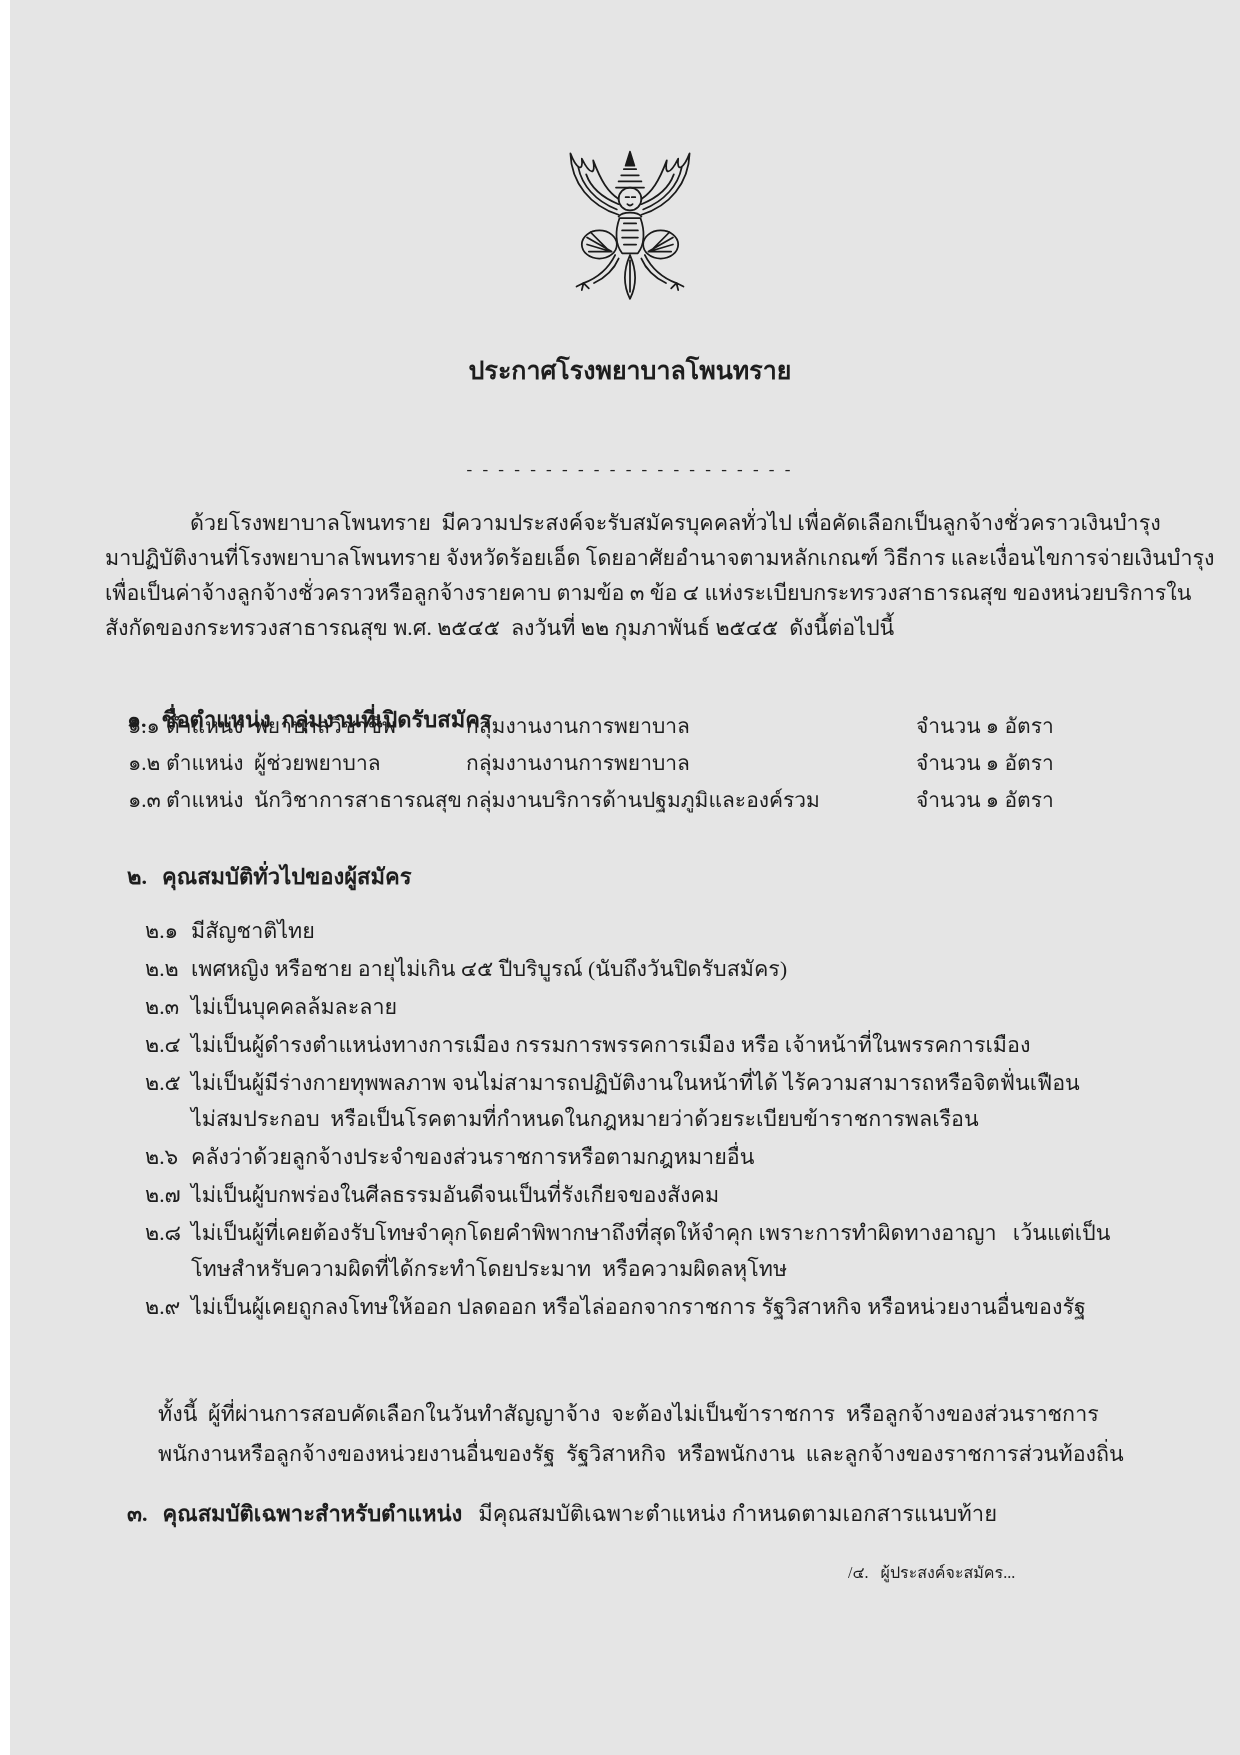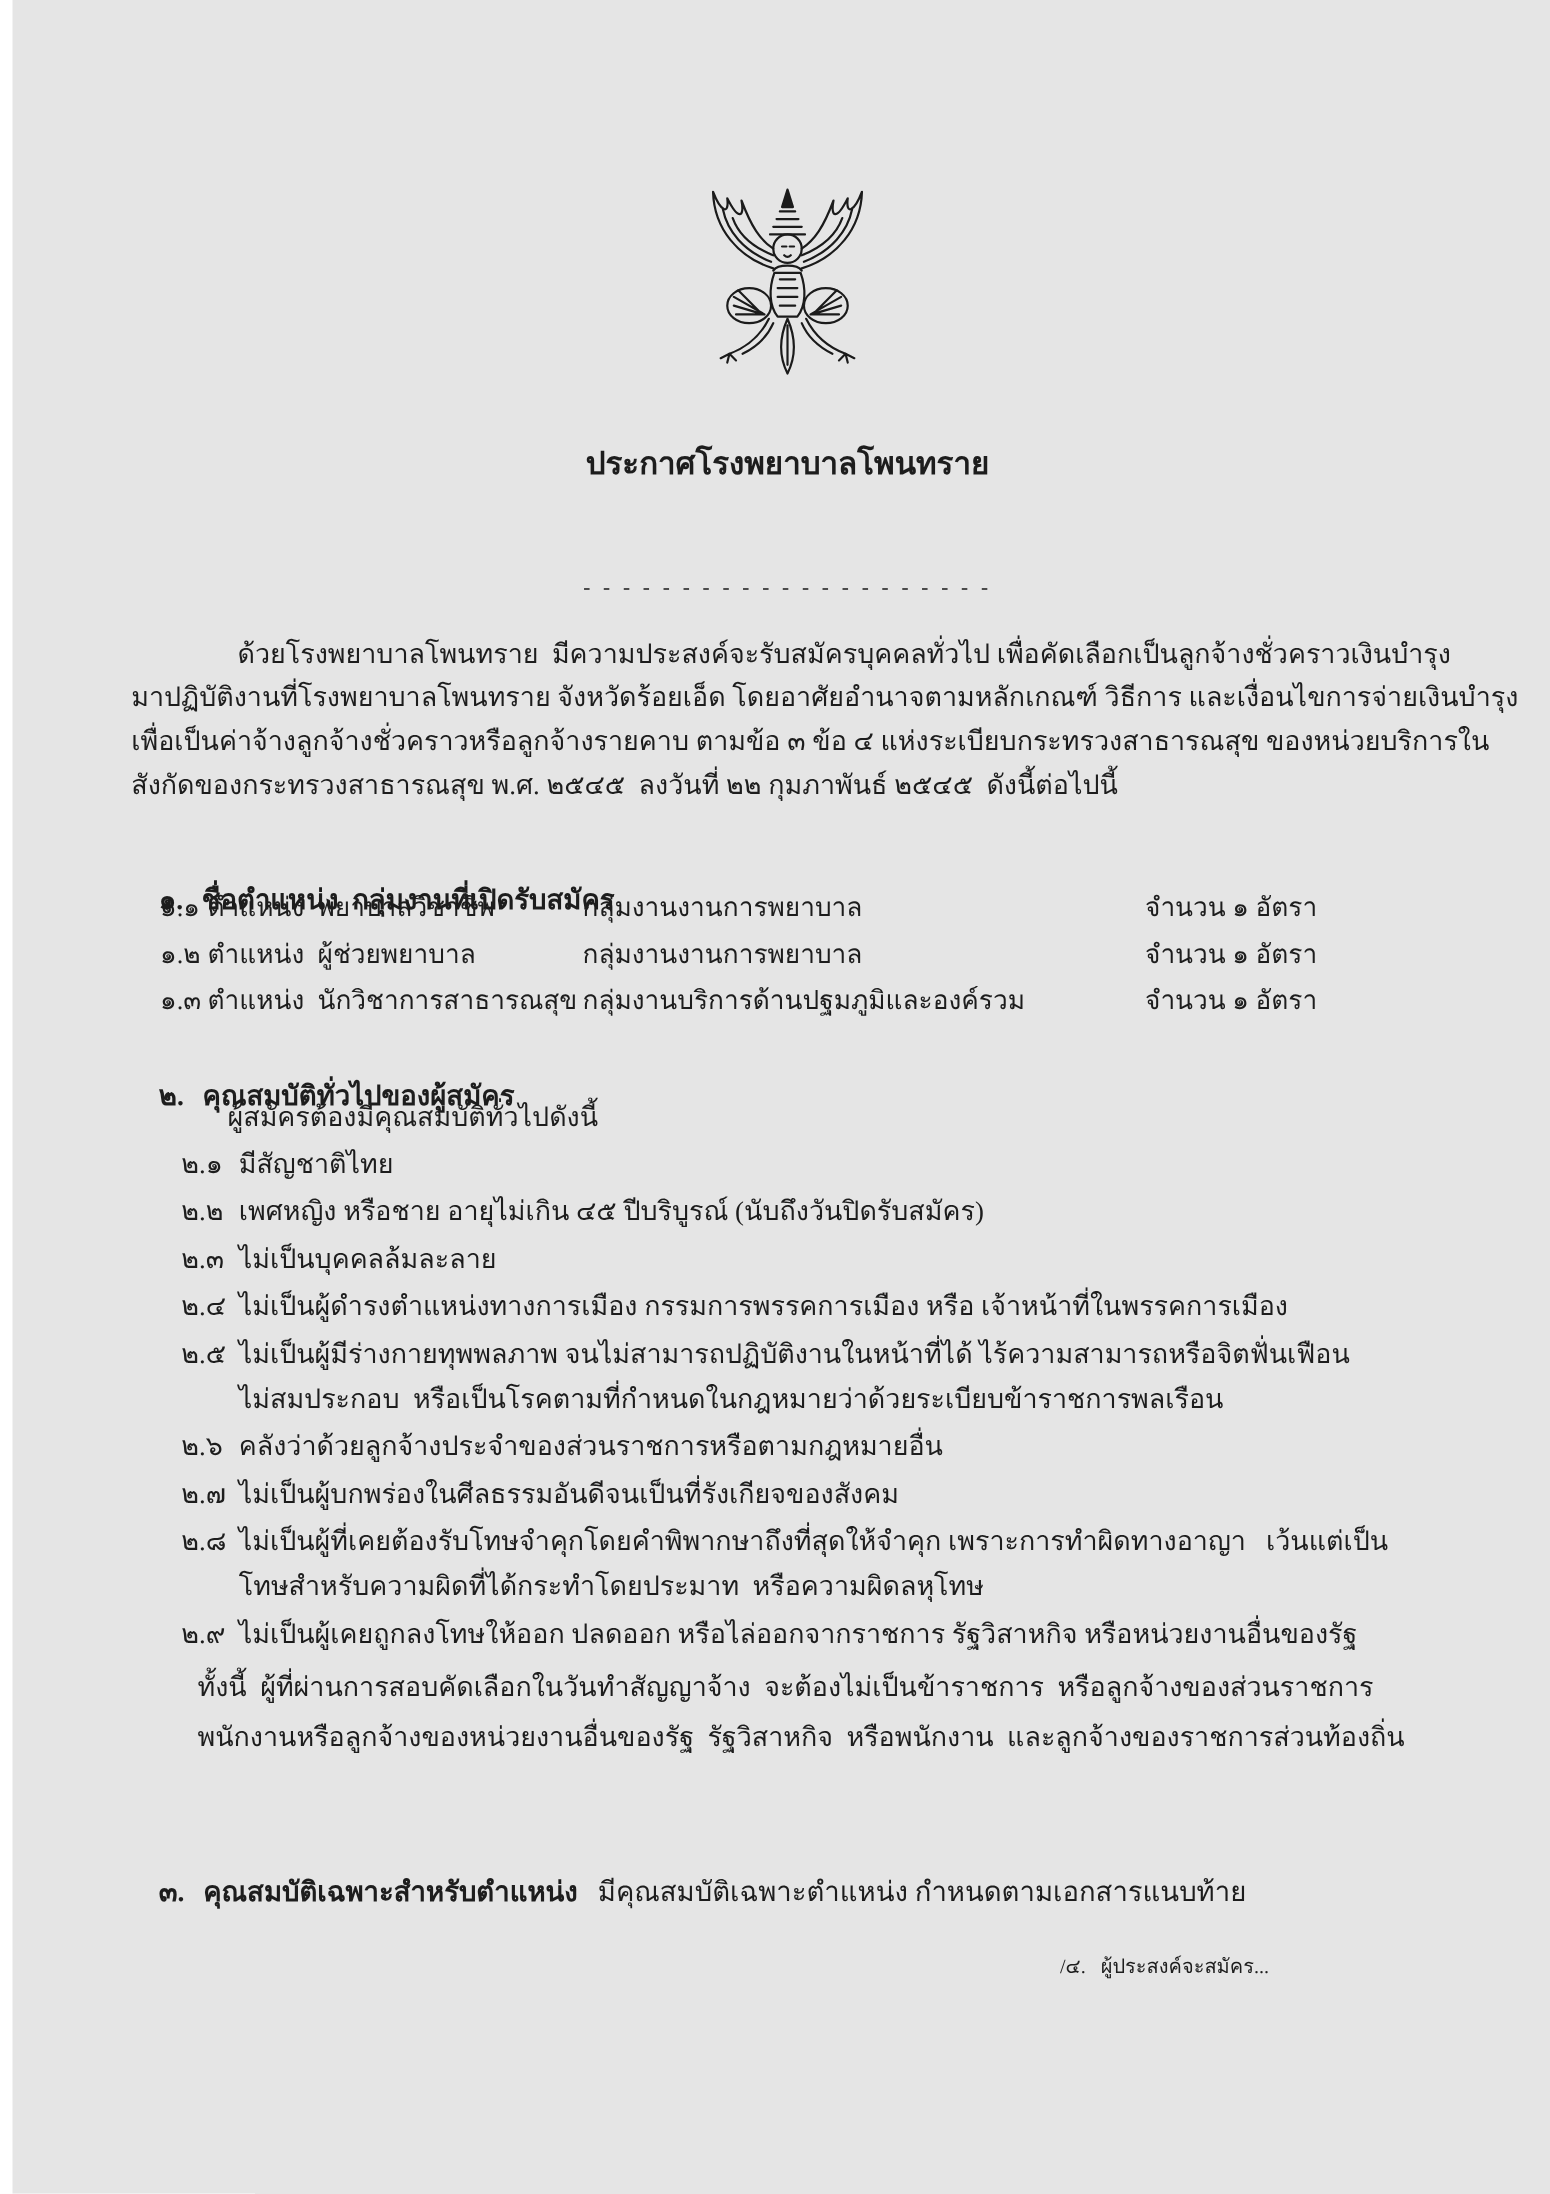--- a/index.html
+++ b/index.html
@@ -21,21 +21,21 @@
   .sec-heading .ht{margin-left:15px;}
   .sec1-heading{top:676px;left:95px;text-align:center;}
   .pos-table{position:absolute;top:708px;left:118px;font-size:21px;}
   .pos-row{display:grid;grid-template-columns:38px 88px 212px 450px auto;height:37px;line-height:37px;white-space:pre;}
   .sec2-heading{top:833px;left:95px;}
   .sec2-intro{position:absolute;top:876px;left:172px;font-size:21.5px;white-space:pre;}
   .qual-list{position:absolute;top:913px;left:135px;font-size:21.5px;}
   .qual-item{display:flex;margin-bottom:2px;}
   .qual-no{width:46px;flex:none;line-height:36px;}
   .qual-lines .line{line-height:36px;white-space:pre;}
-  .note{position:absolute;top:1330px;left:148px;font-size:21.5px;}
+  .note{position:absolute;top:1394px;left:148px;font-size:21.5px;}
   .note .line{line-height:40px;white-space:pre;}
   .sec3{position:absolute;top:1470px;left:95px;font-size:22px;white-space:pre;}
   .sec3 .bold{font-weight:bold;}
   .sec3 .rest{font-weight:normal;margin-left:16px;}
   .footer-note{position:absolute;top:1560px;left:838px;font-size:16px;white-space:pre;}
 </style>
 </head>
 <body>
 
 <div class="page">
@@ -105,21 +105,20 @@
       <span>นักวิชาการสาธารณสุข</span>
       <span>กลุ่มงานบริการด้านปฐมภูมิและองค์รวม</span>
       <span>จำนวน ๑ อัตรา</span>
     </div>
   </div>
 
   <div class="sec-heading sec2-heading">
     <span>๒.</span><span class="ht">คุณสมบัติทั่วไปของผู้สมัคร</span>
   </div>
 
-  <div class="sec2-intro">ผู้สมัครต้องมีคุณสมบัติทั่วไปดังนี้</div>
 
   <div class="qual-list">
     <div class="qual-item">
       <div class="qual-no">๒.๑</div>
       <div class="qual-lines">
           <div class="line">มีสัญชาติไทย</div>
         </div>
     </div>
     <div class="qual-item">
       <div class="qual-no">๒.๒</div>

